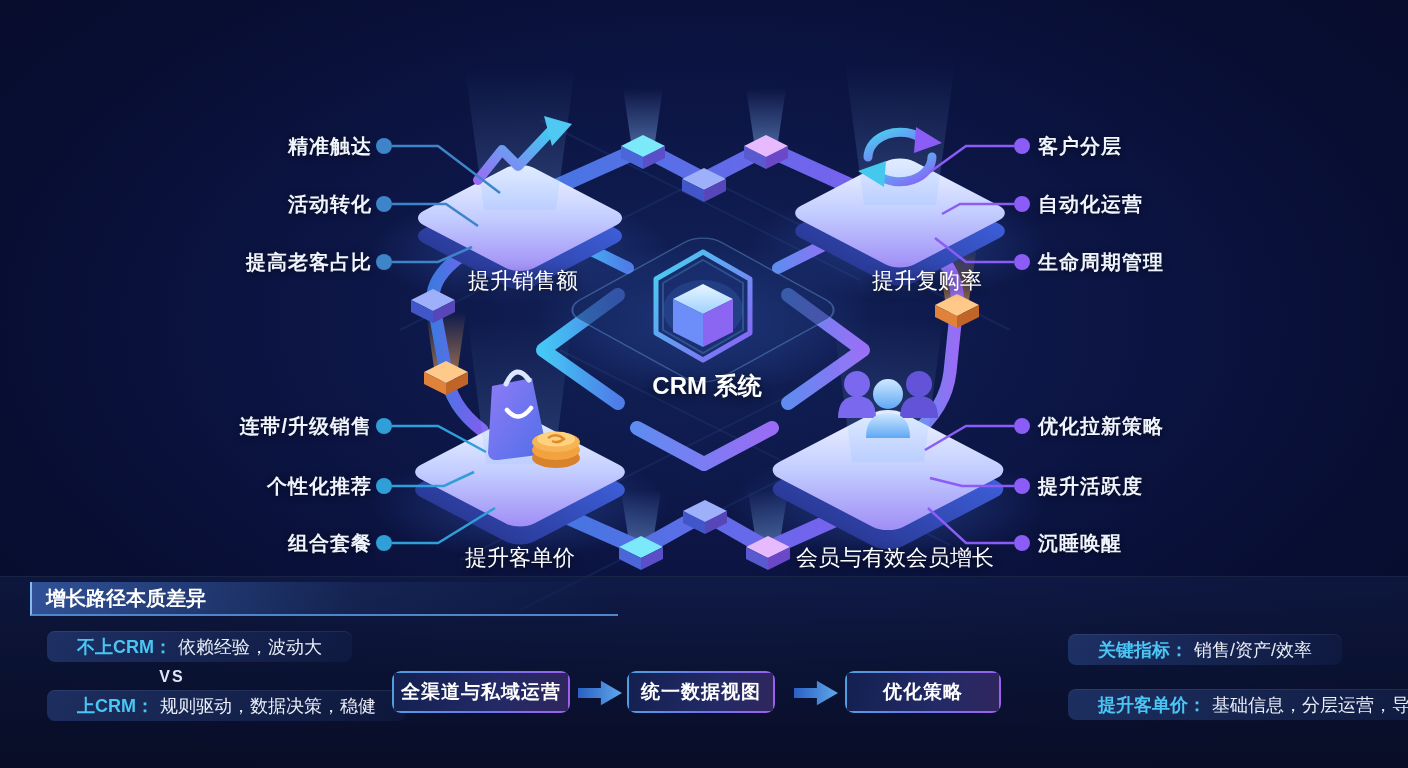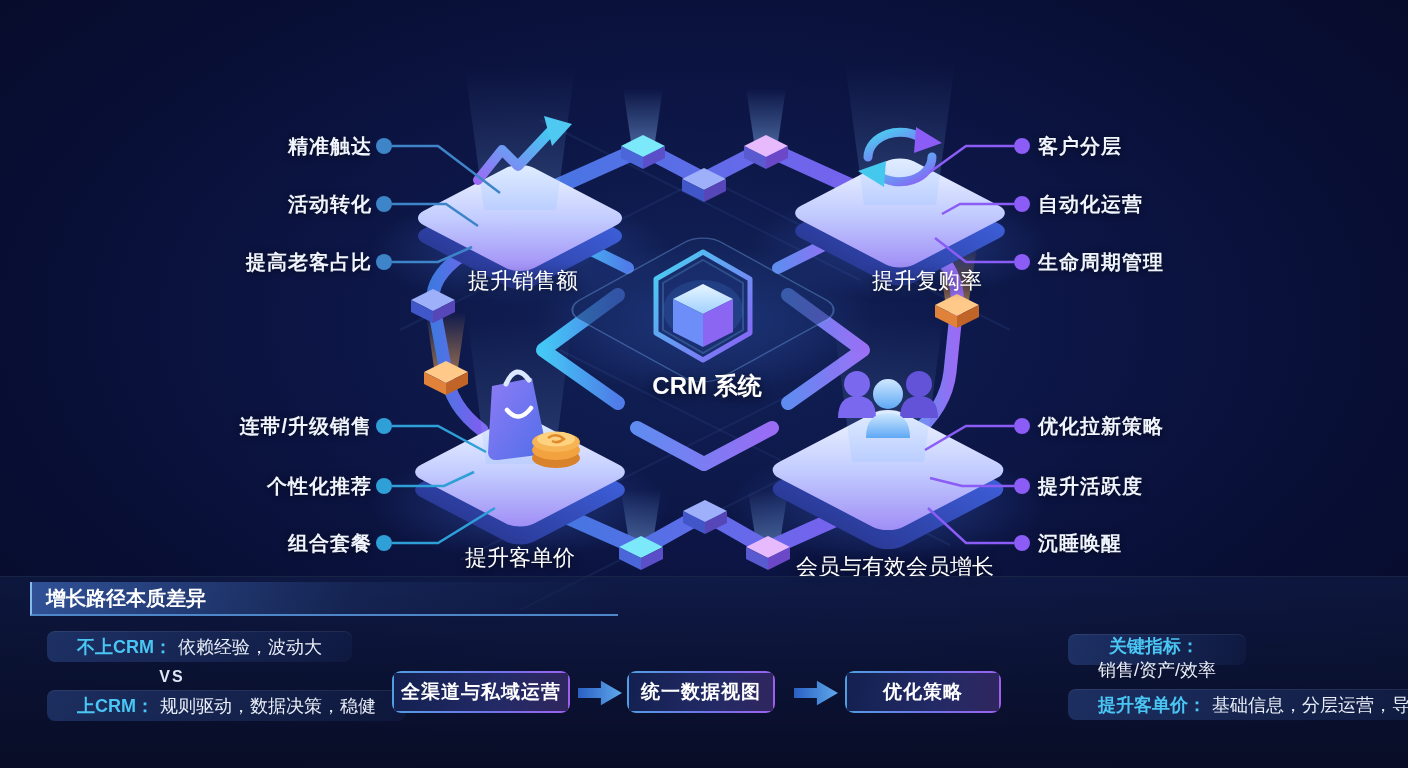--- a/index.html
+++ b/index.html
@@ -275,21 +275,21 @@
         <circle cx="1022" cy="426" r="8" fill="#8b5cf6"></circle>
           <circle cx="1022" cy="486" r="8" fill="#8b5cf6"></circle>
         <circle cx="1022" cy="543" r="8" fill="#8b5cf6"></circle>
       </g>
     </g>
   </svg>
 
   <div class="node-label" style="left:523px;top:266px;">提升销售额</div>
   <div class="node-label" style="left:903px;top:266px;margin-left:24px;">提升复购率</div>
   <div class="node-label" style="left:520px;top:543px;">提升客单价</div>
-  <div class="node-label" style="left:895px;top:543px;margin-top:9px;">会员与有效会员增长</div>
+  <div class="node-label" style="left:895px;top:543px;">会员与有效会员增长</div>
   <div class="crm-label" style="left:707px;top:370px;">CRM 系统</div>
 
   <div class="bullet lt" style="top:133px;">精准触达</div>
   <div class="bullet lt" style="top:191px;">活动转化</div>
   <div class="bullet lt" style="top:249px;margin-left:31px;">提高老客占比</div>
   <div class="bullet rt" style="top:133px;">客户分层</div>
   <div class="bullet rt" style="top:191px;">自动化运营</div>
   <div class="bullet rt" style="top:249px;">生命周期管理</div>
   <div class="bullet lt" style="top:413px;">连带/升级销售</div>
   <div class="bullet lt" style="top:473px;">个性化推荐</div>
@@ -317,21 +317,21 @@
   </div>
   <div class="arrow" style="left:578px;"></div>
   <div class="step" style="left:627px;width:148px;">
     <div class="step-in">统一数据视图</div>
   </div>
   <div class="arrow" style="left:794px;"></div>
   <div class="step" style="left:845px;width:156px;">
     <div class="step-in">优化策略</div>
   </div>
 
-  <div class="pill" style="left:1068px;top:634px;flex-direction:column;">
+  <div class="pill" style="left:1068px;top:634px;">
     <span class="k">关键指标：</span>
     <span class="v">销售/资产/效率</span>
   </div>
   <div class="pill" style="left:1068px;top:689px;">
     <span class="k">提升客单价：</span>
     <span class="v">基础信息，分层运营，导购任务</span>
   </div>
 
 </div>
 

